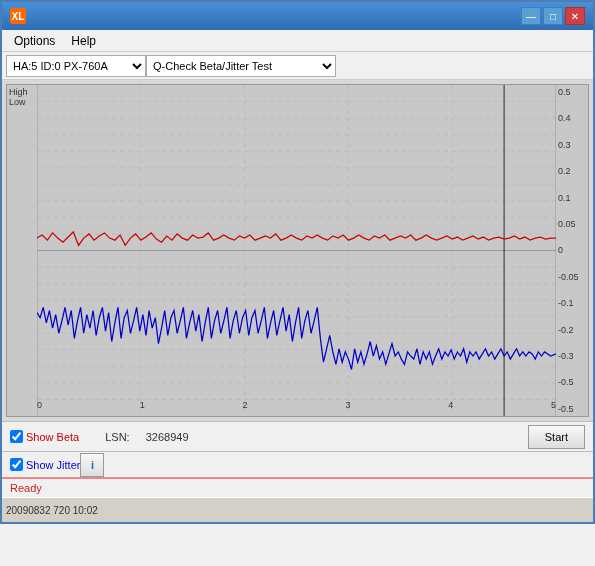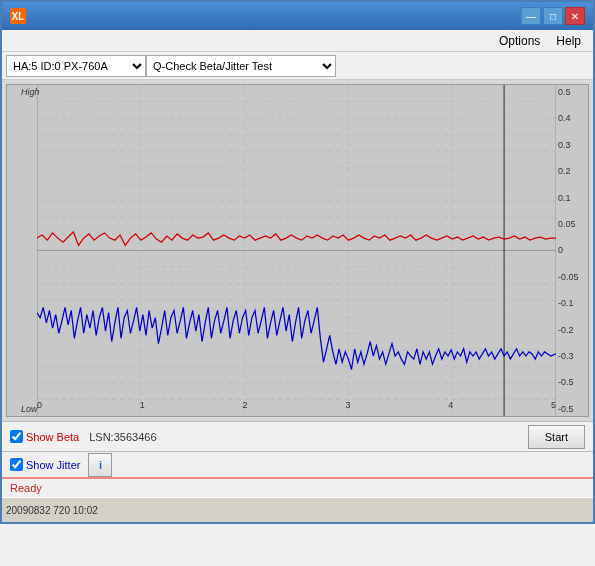--- a/index.html
+++ b/index.html
@@ -70,21 +70,20 @@
     .title-btn.close { background: #d04040; border-color: #b03030; }
 
     .menu-bar {
       background: #f0f0f0;
       border-bottom: 1px solid #ccc;
       height: 22px;
       display: flex;
       align-items: center;
       padding: 0 4px;
       flex-shrink: 0;
-      justify-content: flex-end;
     }
 
     .menu-item {
       padding: 2px 8px;
       cursor: pointer;
       font-size: 12px;
     }
 
     .toolbar {
       background: #f0f0f0;
@@ -122,32 +121,30 @@
     .chart-container {
       flex: 1;
       position: relative;
       background: #c8c8c8;
       border: 1px solid #999;
       overflow: hidden;
     }
 
     .y-axis-left {
       position: absolute;
-      left: 12px;
+      left: 0;
       top: 0;
       bottom: 0;
       width: 30px;
       display: flex;
       flex-direction: column;
-      justify-content: space-between;
       padding: 2px 2px;
       font-size: 9px;
       color: #333;
       z-index: 2;
-      font-style: italic;
     }
 
     .y-axis-right {
       position: absolute;
       right: 0;
       top: 0;
       bottom: 0;
       width: 32px;
       display: flex;
       flex-direction: column;
@@ -181,20 +178,21 @@
       height: 100%;
     }
 
     .status-bar {
       background: #f0f0f0;
       border-top: 1px solid #bbb;
       height: 30px;
       display: flex;
       align-items: center;
       padding: 0 8px;
+      gap: 16px;
       flex-shrink: 0;
     }
 
     .checkbox-item {
       display: flex;
       align-items: center;
       gap: 3px;
     }
 
     .checkbox-item input[type="checkbox"] {
@@ -217,21 +215,20 @@
       cursor: pointer;
     }
 
     .status-bar-2 {
       background: #f0f0f0;
       border-top: 1px solid #bbb;
       height: 26px;
       display: flex;
       align-items: center;
       padding: 12px 8px;
-      gap: 8px;
       flex-shrink: 0;
     }
 
     .checkbox-item-2 {
       display: flex;
       align-items: center;
       gap: 3px;
     }
 
     .btn-preferences {
@@ -405,21 +402,21 @@
       </div>
     </div>
   </div>
 
   <div class="status-bar">
     <div class="checkbox-item">
       <input type="checkbox" checked="" id="cbBeta" style="">
       <label class="checkbox-label-beta" for="cbBeta">Show Beta</label>
     </div>
     <span class="lsn-label">LSN:</span>
-    <span class="lsn-value">3563466</span>
+    <span class="lsn-value">3268949</span>
     <button class="btn-start">Start</button>
   </div>
 
   <div class="status-bar-2">
     <div class="checkbox-item-2">
       <input type="checkbox" checked="" id="cbJitter" style="">
       <label style="color:#0000cc; font-size:11px;" for="cbJitter">Show Jitter</label>
     </div>
     <button class="btn-info">i</button>
   </div>

